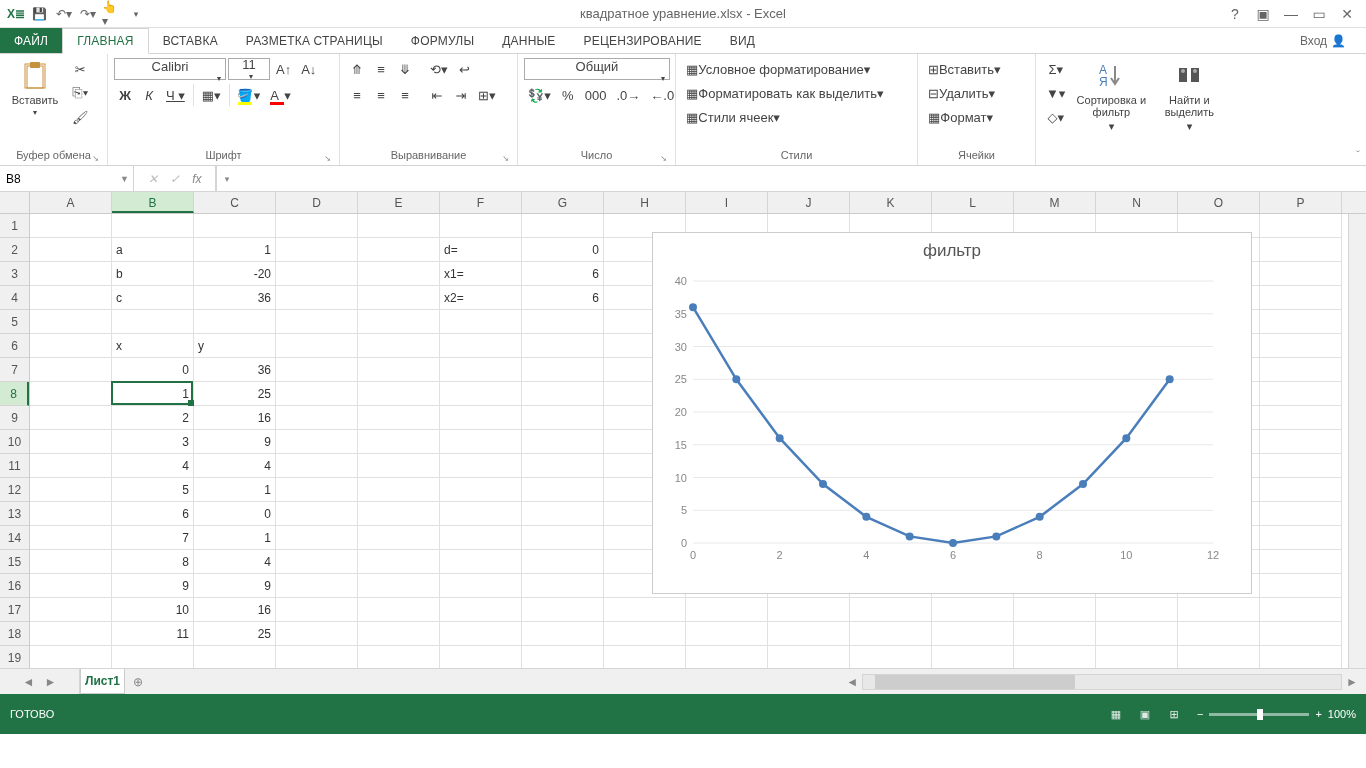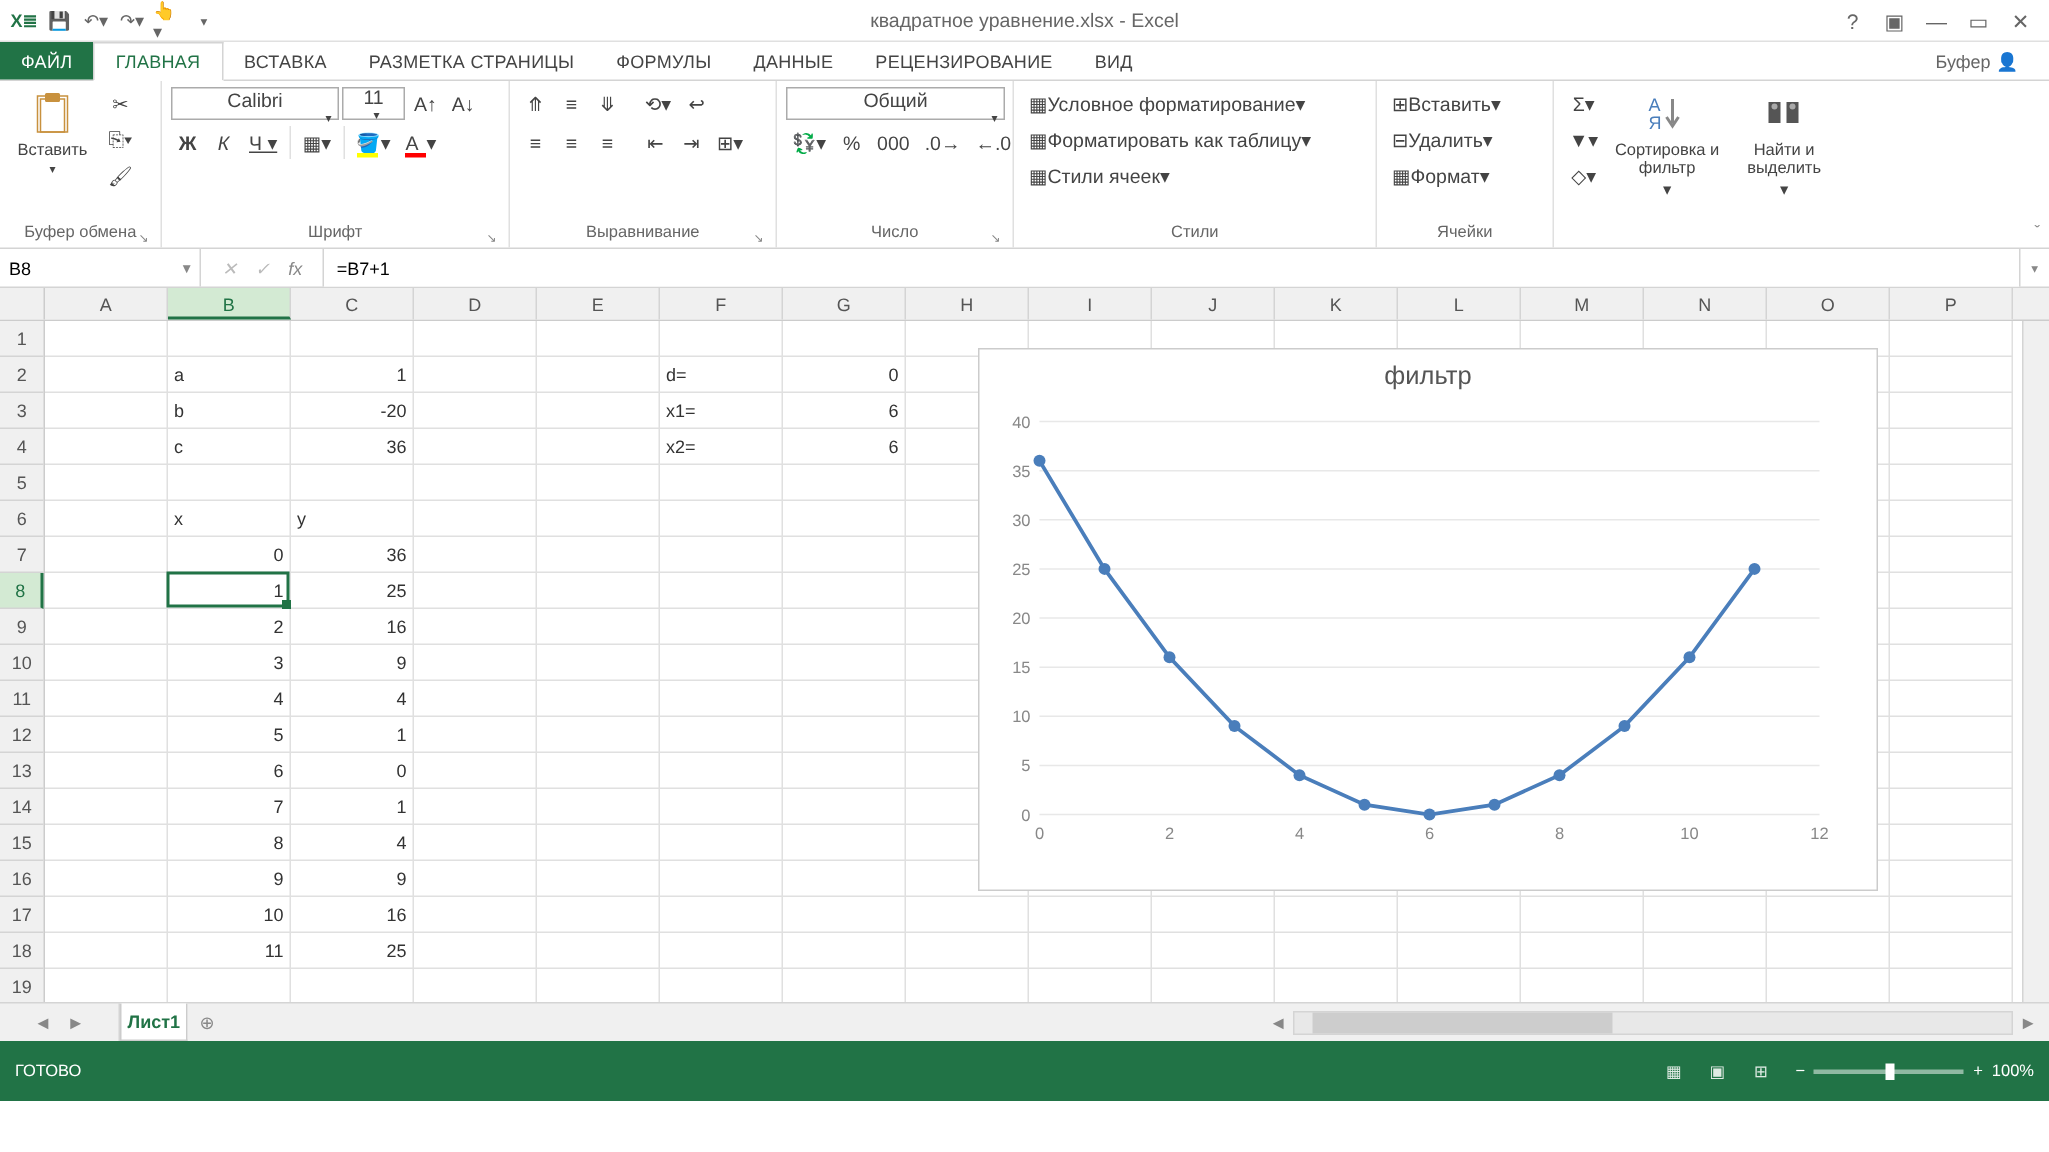--- a/index.html
+++ b/index.html
@@ -112,21 +112,21 @@
 <div class="tabs">
   <div class="tab file">ФАЙЛ</div>
   <div class="tab active">ГЛАВНАЯ</div>
   <div class="tab">ВСТАВКА</div>
   <div class="tab">РАЗМЕТКА СТРАНИЦЫ</div>
   <div class="tab">ФОРМУЛЫ</div>
   <div class="tab">ДАННЫЕ</div>
   <div class="tab">РЕЦЕНЗИРОВАНИЕ</div>
   <div class="tab">ВИД</div>
   <div class="signin">
-      <span>Буфер</span>
+      <span>Вход</span>
       <span style="margin-left:4px;">👤</span>
     </div>
 </div>
 
 <div class="ribbon">
 
   <div class="rgroup" style="width:108px;">
     <div class="body">
       <div class="bigbtn" style="width:58px;">
         <svg viewBox="0 0 32 32">
@@ -224,21 +224,21 @@
     </div>
     <div class="label">
         <span>Число</span>
         <span class="dL">↘</span>
       </div>
   </div>
 
   <div class="rgroup" style="width:242px;">
     <div class="body col" style="gap:2px;">
       <div class="ctl" style="width:230px;justify-content:flex-start;">▦ <span>Условное форматирование</span> ▾</div>
-      <div class="ctl" style="width:230px;justify-content:flex-start;">▦ <span>Форматировать как таблицу</span> ▾</div>
+      <div class="ctl" style="width:230px;justify-content:flex-start;">▦ <span>Форматировать как выделить</span> ▾</div>
       <div class="ctl" style="width:230px;justify-content:flex-start;">▦ <span>Стили ячеек</span> ▾</div>
     </div>
     <div class="label">
         <span>Стили</span>
       </div>
   </div>
 
   <div class="rgroup" style="width:118px;">
     <div class="body col" style="gap:2px;">
       <div class="ctl" style="width:106px;justify-content:flex-start;">⊞ <span>Вставить</span> ▾</div>
@@ -282,21 +282,20 @@
 <div class="fbar">
   <div class="namebox">
     <input value="B8" style="">
     <span class="dd">▼</span>
   </div>
   <div class="fxbtns">
     <span>✕</span>
     <span>✓</span>
     <span class="fx">fx</span>
   </div>
-  <input class="formula" value="=B7+1" style="">
   <div class="exp">▾</div>
 </div>
 
 <div class="grid-wrap">
   <div class="colhdrs" id="colhdrs">
       <div class="corner"></div>
       <div class="ch">A</div>
       <div class="ch sel">B</div>
       <div class="ch">C</div>
       <div class="ch">D</div>

